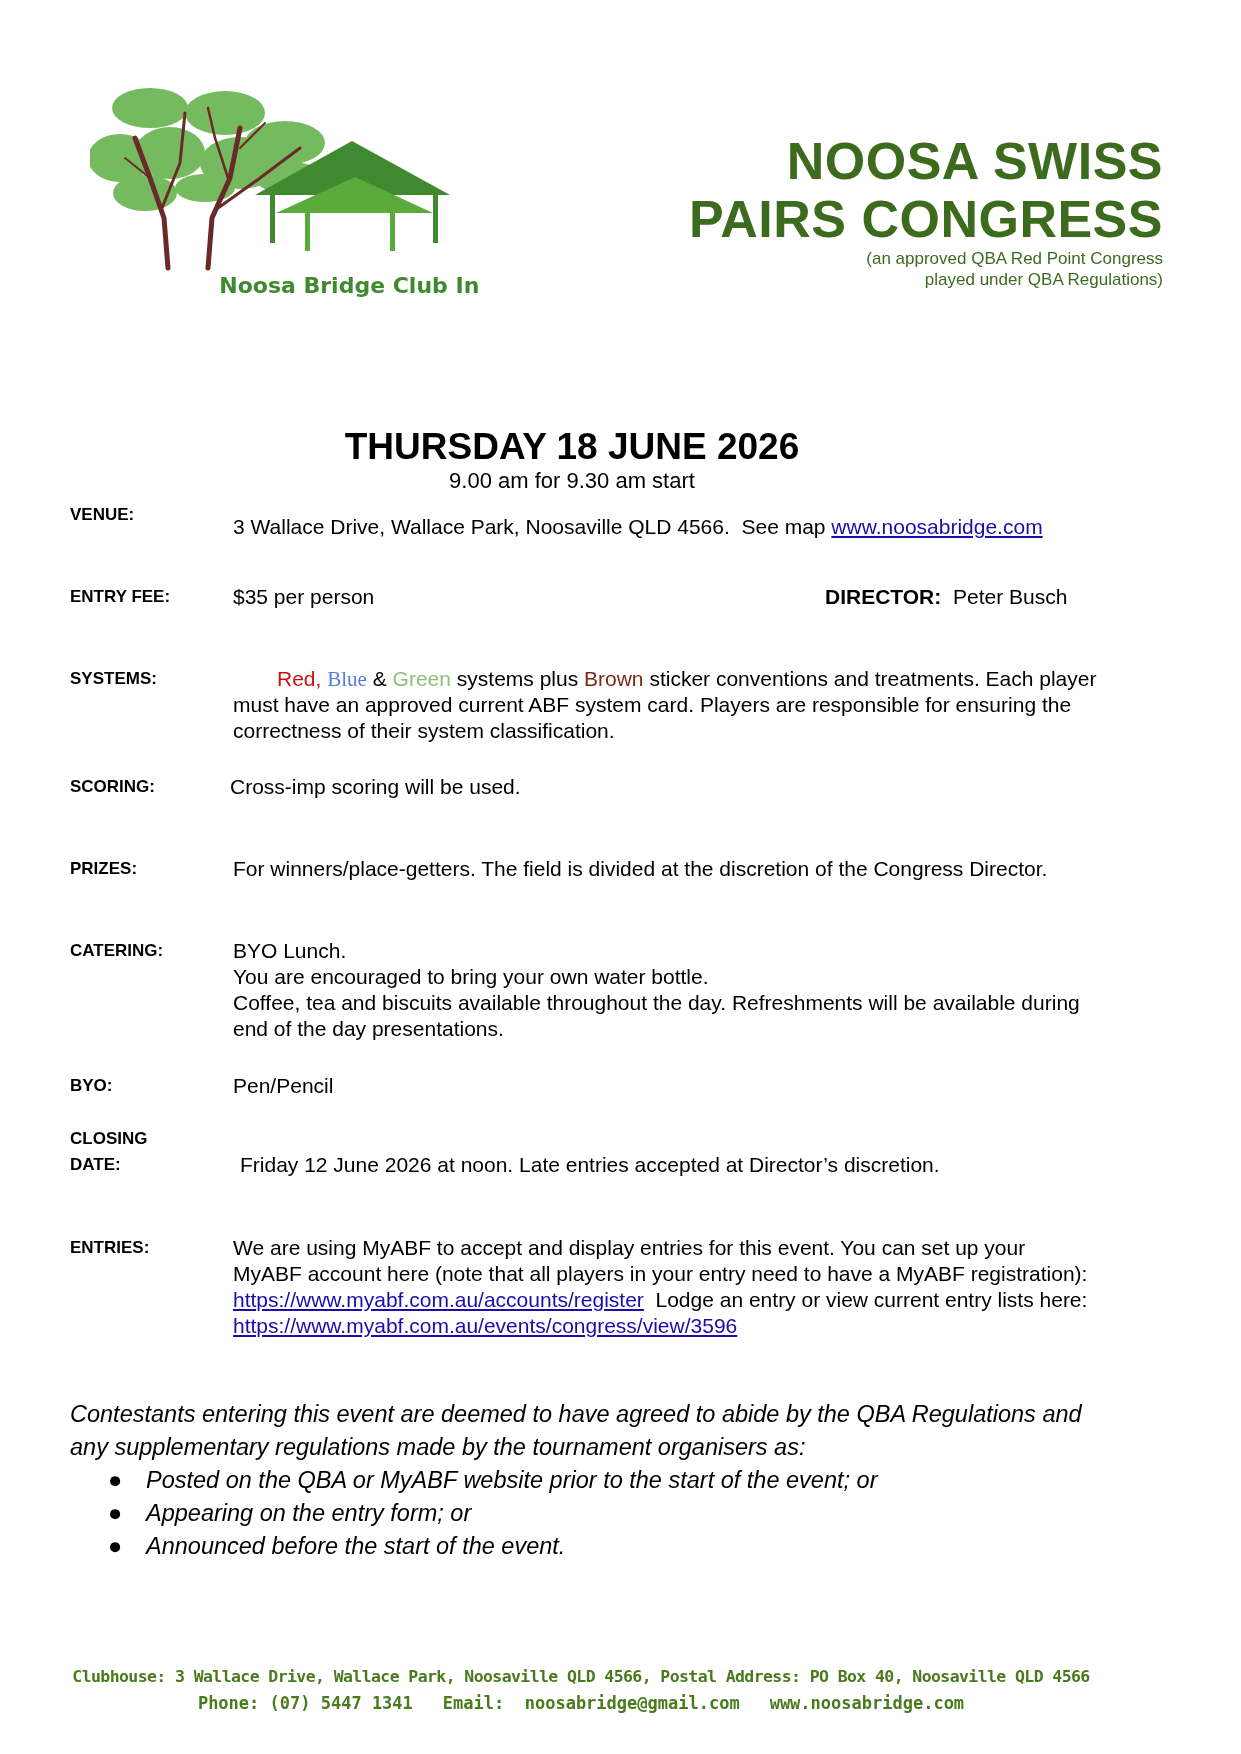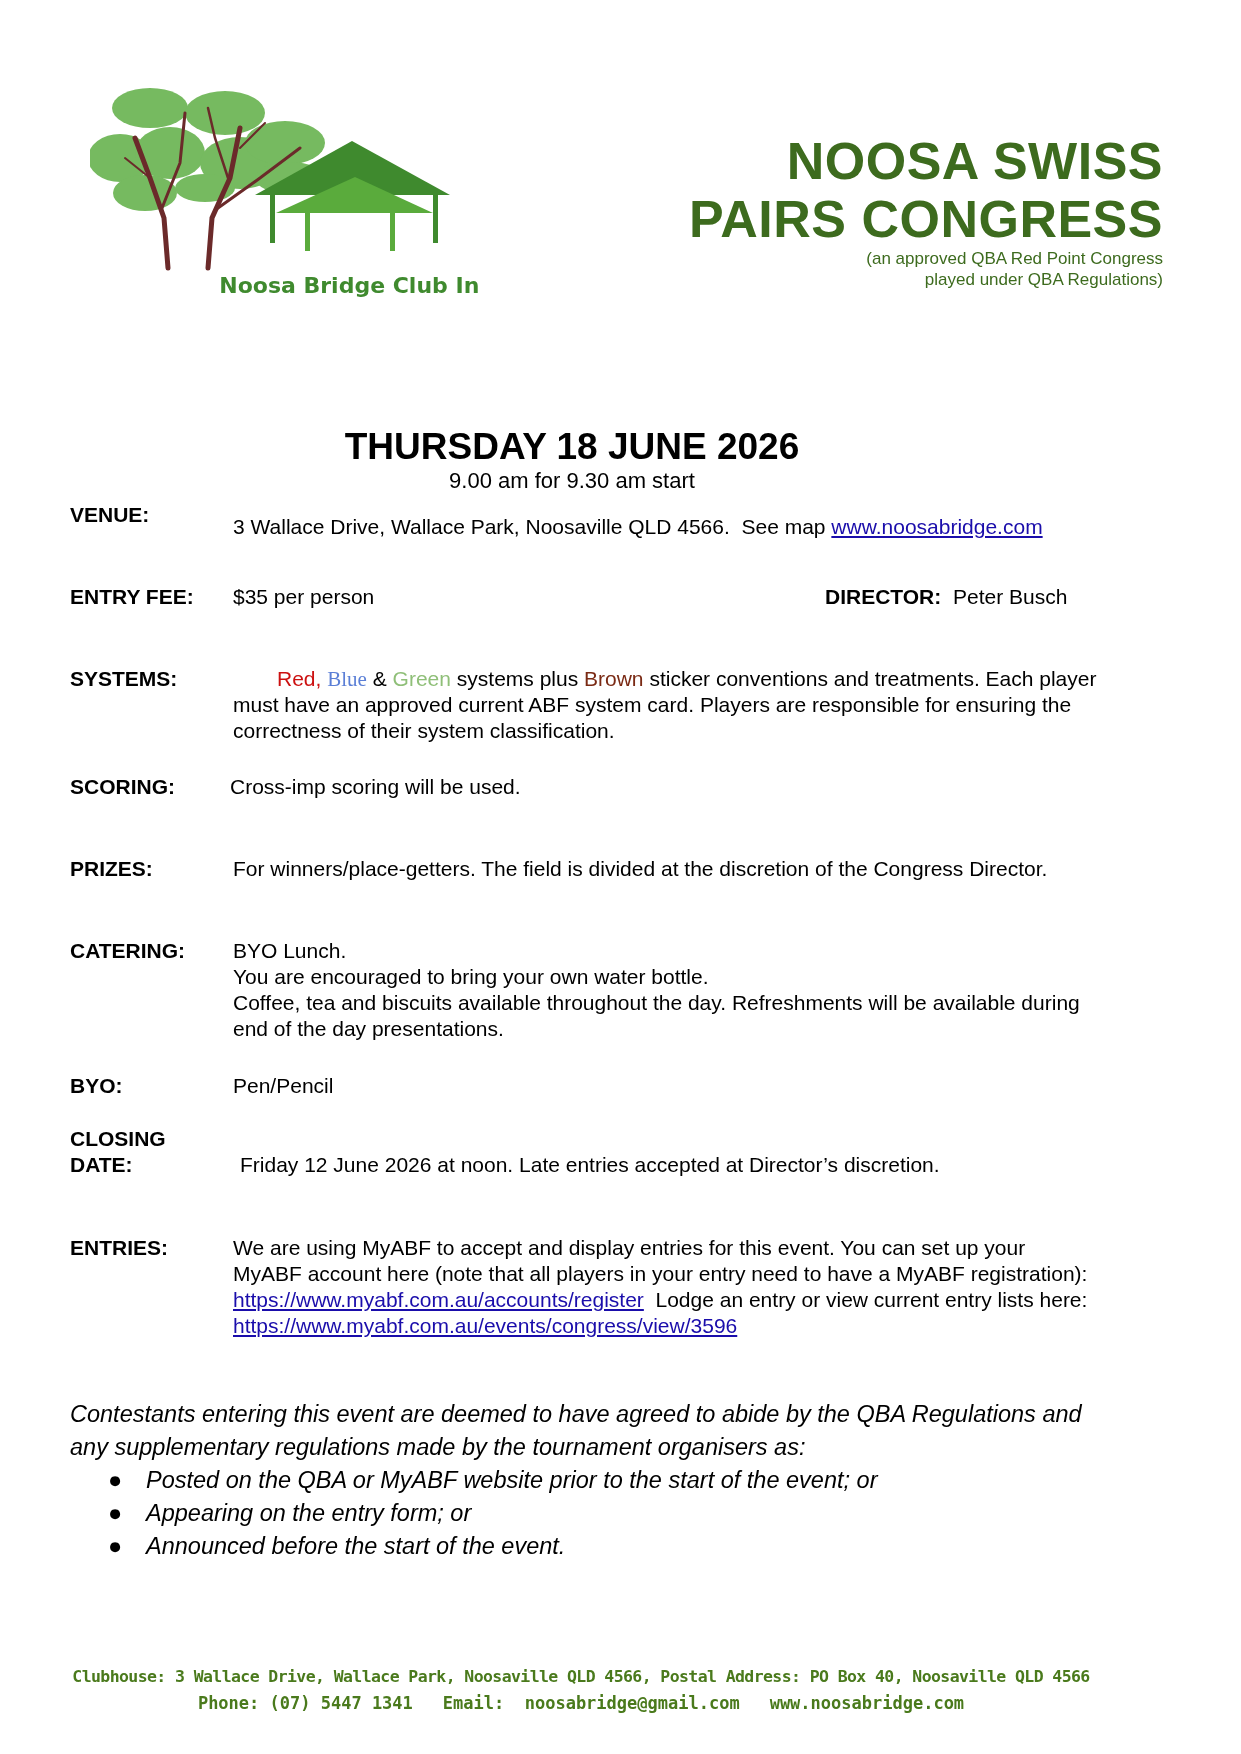--- a/index.html
+++ b/index.html
@@ -9,21 +9,21 @@
   
   #logo { left: 90px; top: 68px; width: 390px; height: 250px; }
   .title-block { right: 78px; top: 132px; text-align: right; color: #3d6b1e; }
   .title-line { font-weight: bold; font-size: 52px; line-height: 58px; letter-spacing: 0.5px; margin-left: 22px; }
   .subtitle-line { font-size: 17px; line-height: 21px; }
   
   .date-block { left: 0; width: 1144px; top: 402px; text-align: center; margin-top: 24px; }
   .date-main { font-weight: bold; font-size: 37px; line-height: 42px; }
   .date-sub { font-size: 22px; line-height: 26px; }
   
-  .label { left: 70px; font-weight: bold; font-size: 21px; line-height: 26px; }
+  .label { left: 70px; font-weight: bold; font-size: 17px; line-height: 26px; }
   .value { left: 233px; font-size: 21px; line-height: 26px; width: 940px; }
   .link { color: #1a0dab; text-decoration: underline; }
   .c-red { color: #cc1111; margin-left: 44px; }
   .c-blue { color: #5b7fd6; font-family: Liberation Serif, serif; }
   .c-green { color: #8fbf78; }
   .c-brown { color: #7a2a14; margin-top: 27px; }
   
   .para { left: 70px; top: 1398px; width: 1110px; font-size: 23.5px; line-height: 33px; font-style: italic; }
   .para ul { margin: 0; padding-left: 76px; list-style: none; }
   .para li { position: relative; }

